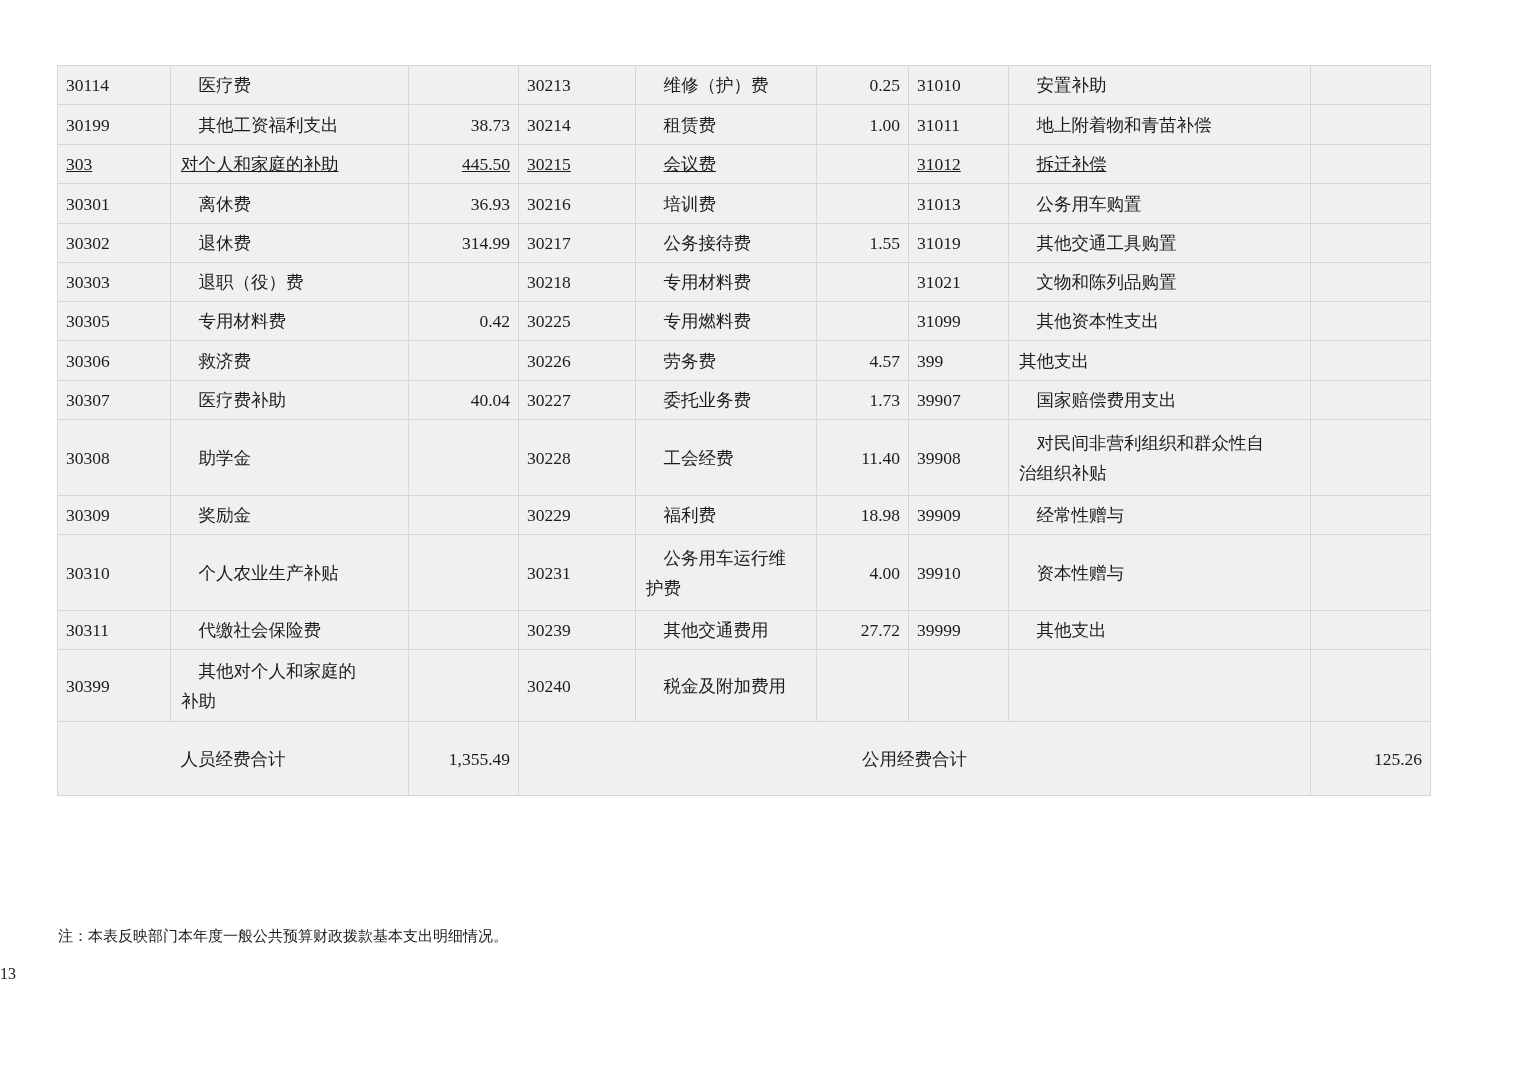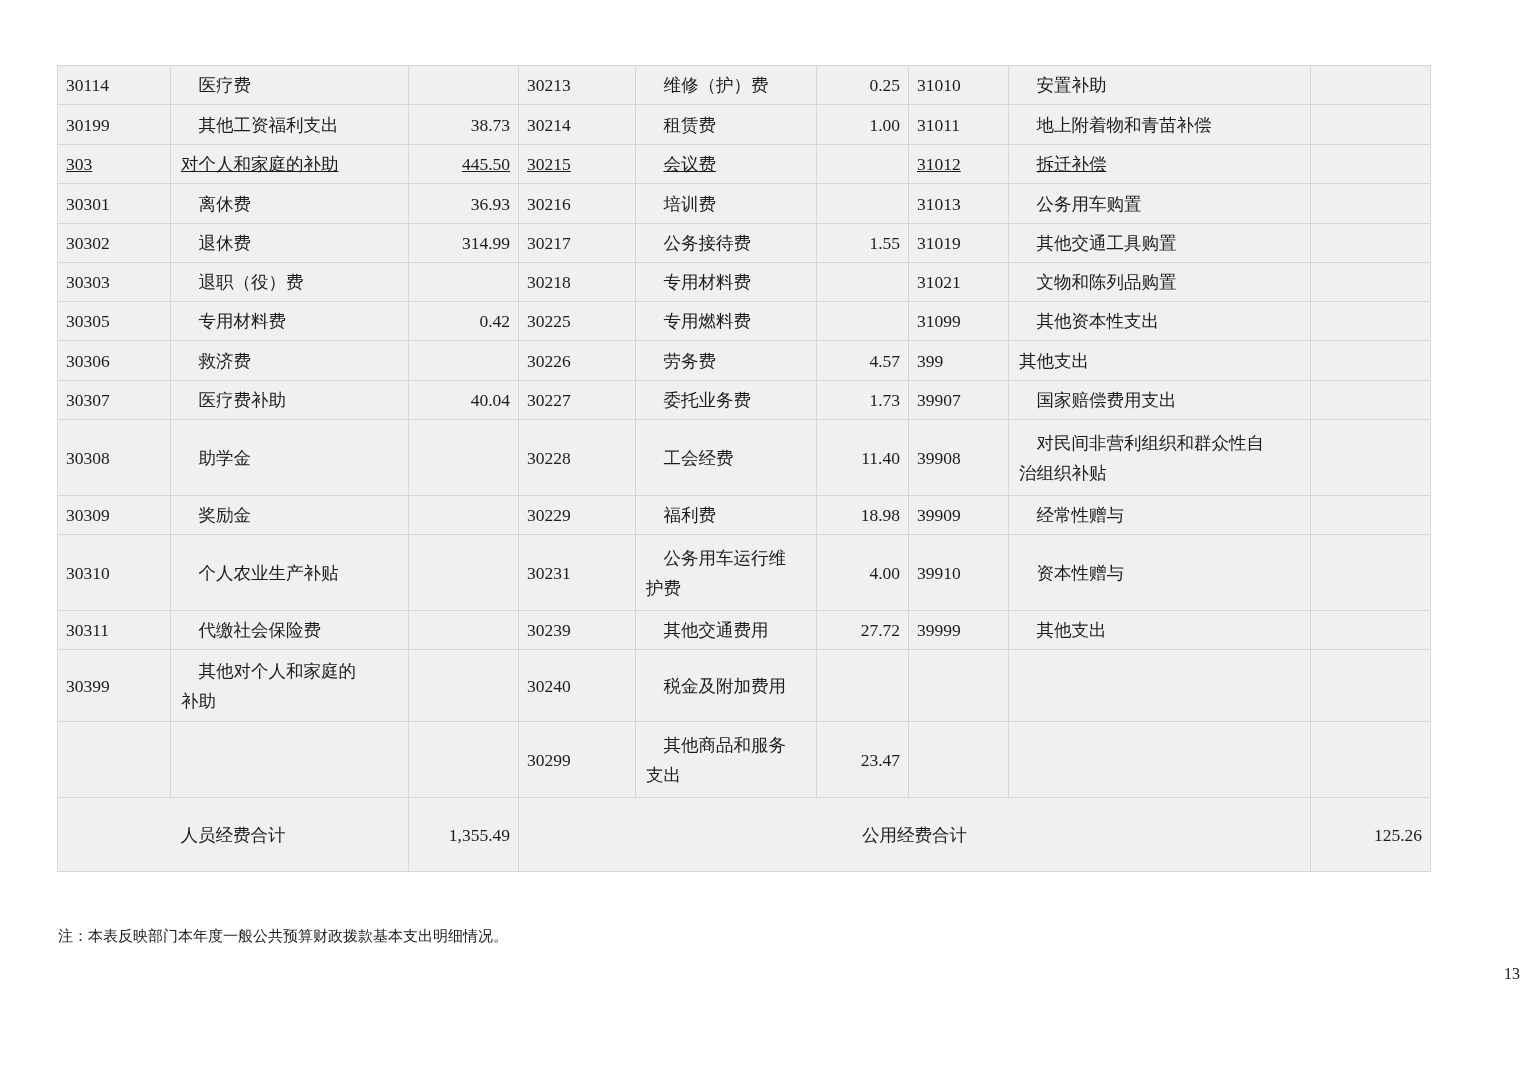--- a/index.html
+++ b/index.html
@@ -45,21 +45,21 @@
   .note {
     position: absolute;
     left: 58px; top: 922px;
     font-size: 15px;
     line-height: 28px;
   }
   .page-number {
     position: absolute;
     left: 0; top: 962px;
     width: 1520px;
-    text-align: right;
+    text-align: left;
     font-size: 16px;
     line-height: 24px;
   }
 </style>
 </head>
 <body>
 
 <div class="page">
   <table class="budget">
     <colgroup>
@@ -221,31 +221,20 @@
           <td class="code">30399</td>
           <td class="name g1 lv2">其他对个人和家庭的补助</td>
           <td class="amount"></td>
           <td class="code">30240</td>
           <td class="name g2 lv2">税金及附加费用</td>
           <td class="amount"></td>
           <td class="code"></td>
           <td class="name g3 lv2"></td>
           <td class="amount"></td>
         </tr>
-        <tr style="height: 76px;">
-          <td class="code"></td>
-          <td class="name g1 lv2"></td>
-          <td class="amount"></td>
-          <td class="code">30299</td>
-          <td class="name g2 lv2">其他商品和服务支出</td>
-          <td class="amount">23.47</td>
-          <td class="code"></td>
-          <td class="name g3 lv2"></td>
-          <td class="amount"></td>
-        </tr>
         <tr style="height: 74px;">
           <td colspan="2" class="total-label">人员经费合计</td>
           <td class="amount">1,355.49</td>
           <td colspan="5" class="total-label">公用经费合计</td>
           <td class="amount">125.26</td>
         </tr>
       </tbody>
   </table>
 
   <div class="note">注：本表反映部门本年度一般公共预算财政拨款基本支出明细情况。</div>

